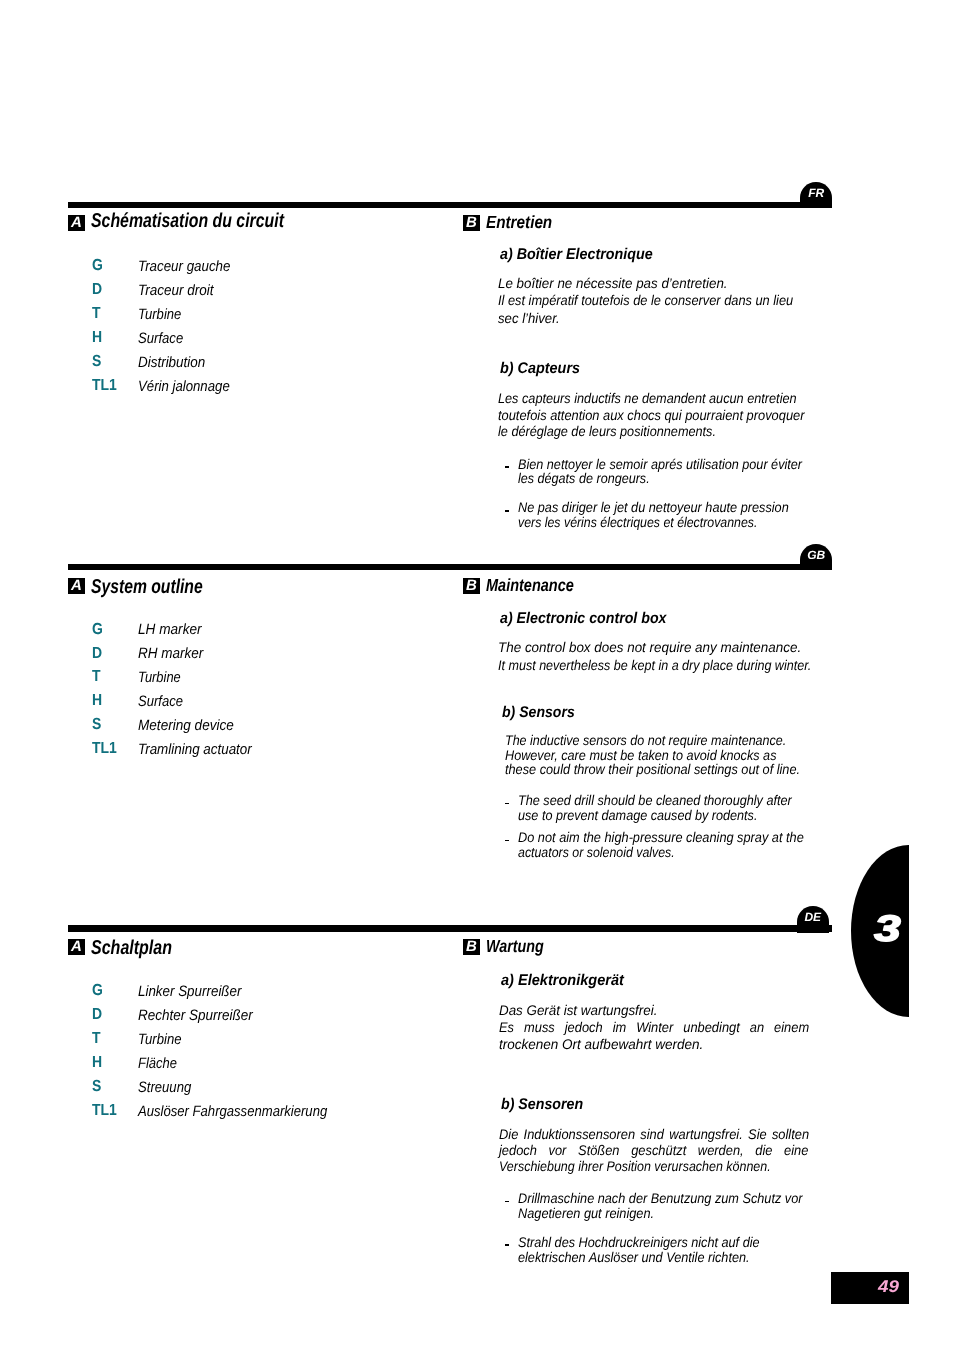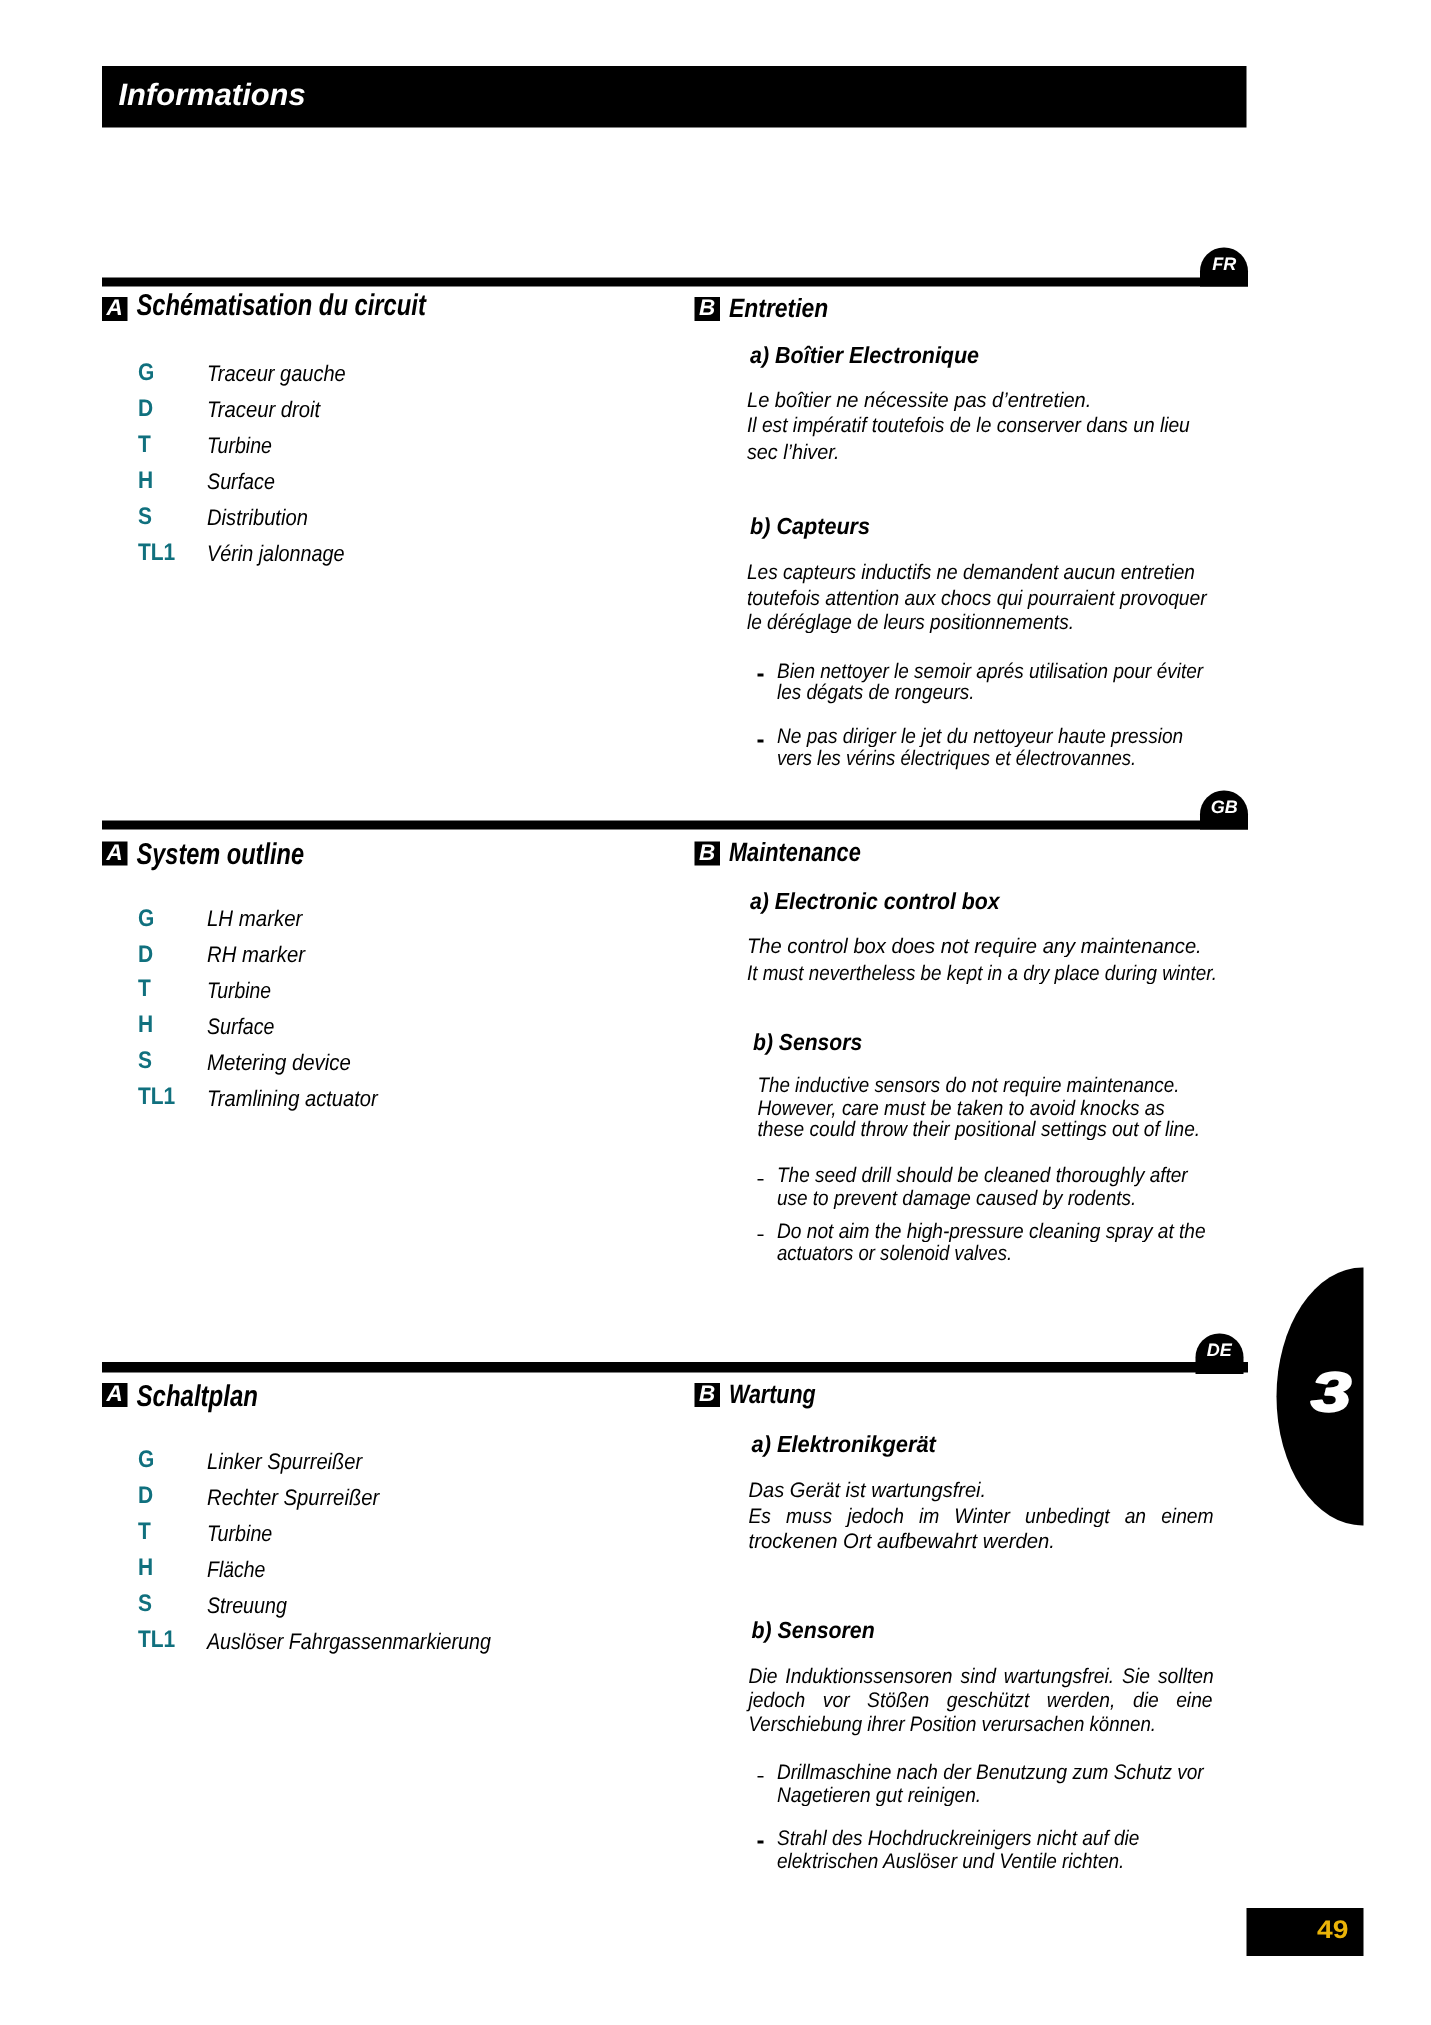--- a/index.html
+++ b/index.html
@@ -9,21 +9,21 @@
   .page{position:absolute;left:0;top:0;width:954px;height:1350px;}
 
   
   .title-bar{position:absolute;left:68px;top:44px;width:763px;height:41px;background:#000;}
   .title-bar .t{position:absolute;left:11px;top:8.5px;font-size:20.5px;line-height:21px;font-weight:bold;font-style:italic;color:#fff;display:inline-block;transform-origin:0 0;white-space:nowrap;}
 
   .subtitle{position:absolute;left:68px;}
   .subtitle .lbl{position:absolute;left:17.1px;top:0;font-weight:bold;font-style:italic;font-size:15.6px;line-height:16px;white-space:nowrap;display:inline-block;transform-origin:0 0;}
 
   
-  .sec{position:absolute;left:0;width:954px;}
+  .sec{position:absolute;left:0;width:954px;margin-top:17px;}
   .divider{position:absolute;left:68px;width:764px;background:#000;}
   .langbadge{position:absolute;width:31.6px;height:26.3px;background:#000;border-radius:15.8px 15.8px 0 0;}
   .langbadge span{position:absolute;left:0;right:0;top:5.2px;text-align:center;font-size:12px;line-height:12px;font-weight:bold;font-style:italic;color:#fff;}
 
   .marker{position:absolute;width:17px;height:16px;background:#000;}
   .marker span{position:absolute;left:0;right:0;top:0.3px;text-align:center;font-size:15px;line-height:16px;font-weight:bold;font-style:italic;color:#fff;}
   .sechead{position:absolute;font-size:20px;line-height:20px;font-weight:bold;font-style:italic;white-space:nowrap;
            display:inline-block;transform:scaleX(0.786);transform-origin:0 0;}
   .sechead.hb{font-size:17.6px;line-height:18px;transform:scaleX(0.821);}
 
@@ -37,33 +37,30 @@
 
   
   .subhead{position:absolute;font-size:15.5px;line-height:16px;font-weight:bold;font-style:italic;white-space:nowrap;
            display:inline-block;transform:scaleX(0.9);transform-origin:0 0;}
   .para{position:absolute;font-size:14px;line-height:16px;font-style:italic;white-space:nowrap;
         display:inline-block;transform:scaleX(0.918);transform-origin:0 0;}
   .para.just{white-space:normal;text-align:justify;text-align-last:justify;}
   .bulmark{position:absolute;width:4.3px;height:1.5px;background:#000;}
 
   
-  .pagenum{position:absolute;background:#000;color:#eab308;font-weight:bold;}
+  .pagenum{position:absolute;background:#000;color:#f9a8d4;font-weight:bold;font-style:italic;}
   
   .chaptab{position:absolute;background:#000;}
   .chapnum{position:absolute;left:0;top:0;}
 </style>
 </head>
 <body>
 
 <div class="page">
 
-  <div class="title-bar">
-    <div class="t" style="transform: scaleX(1.00524);">Informations</div>
-  </div>
 
 
   <div id="sections">
       <div class="sec" style="top: 184.8px; height: 360px;">
         <div class="langbadge" style="left:800.4px;top:-20.2px;">
           <span>FR</span>
         </div>
         <div class="divider" style="top:0px;height:6.1px;"></div>
         <div class="marker" style="left:68px;top:12.8px;">
           <span>A</span>

